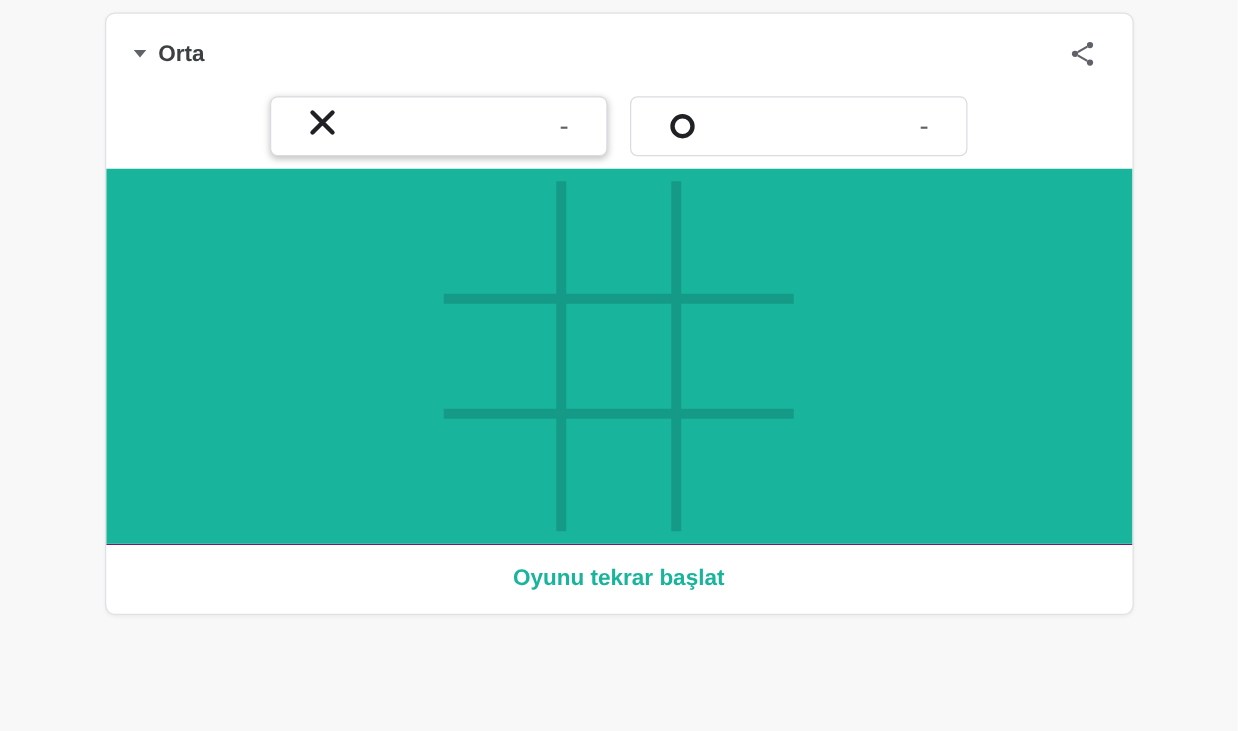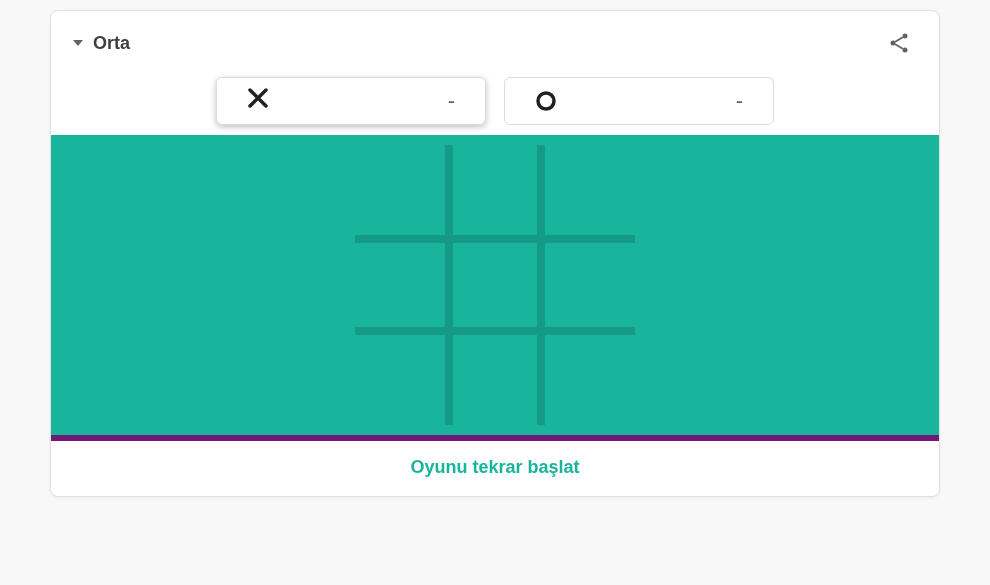--- a/index.html
+++ b/index.html
@@ -8,21 +8,21 @@
       box-sizing: border-box;
     }
     body {
       font-family: Arial, sans-serif;
       background: #f8f8f8;
       display: flex;
       justify-content: center;
       padding: 10px;
     }
     .card {
-      width: 890px;
+      width: 823px;
       background: #fff;
       border: 1px solid #dfe1e5;
       border-radius: 8px;
       overflow: hidden;
       box-shadow: 0 1px 3px rgba(0,0,0,0.05);
     }
     .header {
       display: flex;
       align-items: center;
       justify-content: space-between;
@@ -131,21 +131,21 @@
       display: grid;
       grid-template-columns: repeat(3, 1fr);
       grid-template-rows: repeat(3, 1fr);
     }
     .cell {
       cursor: pointer;
     }
     .restart-bar {
       text-align: center;
       padding: 16px 0 18px 0;
-      border-top: 6px solid #701a75;
+      border-top: 1px solid #701a75;
     }
     .restart-btn {
       color: #18b49c;
       font-size: 18px;
       font-weight: 700;
       cursor: pointer;
       background: none;
       border: none;
     }
   </style>

